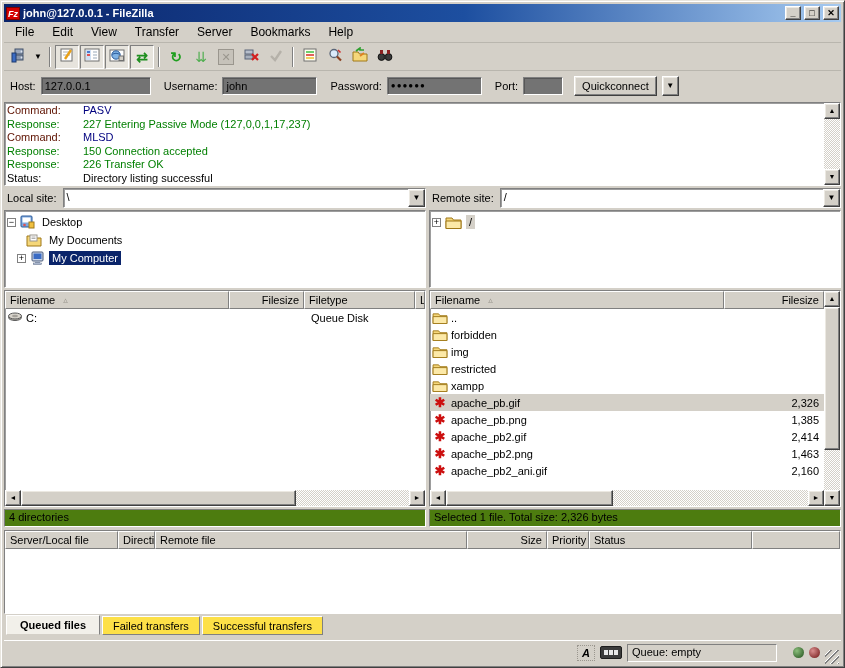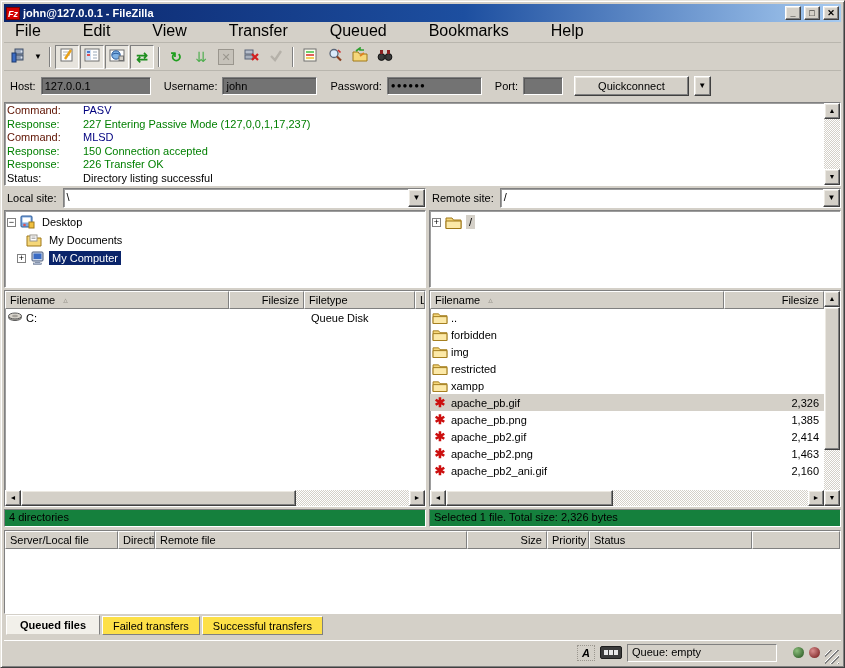--- a/index.html
+++ b/index.html
@@ -11,36 +11,36 @@
   .btn3d{background:#d4d0c8;border:1px solid;border-color:#fff #404040 #404040 #fff;
     box-shadow:inset -1px -1px 0 #808080,inset 1px 1px 0 #ece9e2;}
   
   .titlebar{height:18px;flex:none;display:flex;align-items:center;gap:3px;
     background:linear-gradient(90deg,#0a246a 0%,#1d4fa0 55%,#a6caf0 100%);padding:1px 2px;}
   .fzicon{width:14px;height:13px;background:#d40000;color:#fff;font-style:italic;font-weight:bold;
     font-size:9px;line-height:13px;text-align:center;flex:none;border:1px solid #7a0000;}
   .title-text{flex:1;color:#fff;font-weight:bold;font-size:11px;white-space:nowrap;overflow:hidden;}
   .winbtn{width:16px;height:14px;font-size:9px;line-height:11px;text-align:center;font-weight:bold;color:#000;padding:0;flex:none;}
   
-  .menubar{height:20px;flex:none;display:flex;align-items:flex-end;font-size:16px;padding-left:2px;gap:24px;}
+  .menubar{height:20px;flex:none;display:flex;align-items:center;font-size:12px;padding-left:2px;}
   .menu-item{padding:2px 9px;}
   
   .toolbar{height:28px;flex:none;display:flex;align-items:center;gap:1px;padding:1px 2px;
     border-top:1px solid #b9b6ae;}
   .tbtn{width:24px;height:24px;display:flex;align-items:center;justify-content:center;border:1px solid transparent;}
   .tbtn.pressed{border-color:#808080 #fff #fff #808080;background:#e7e4dd;}
   .tbtn.narrow{width:14px;}
   .tsep{width:2px;height:20px;border-left:1px solid #808080;border-right:1px solid #fff;margin:0 3px;}
   .gicon{font-size:14px;line-height:14px;}
   
   .quickbar{height:30px;flex:none;display:flex;align-items:center;gap:5px;padding:0 6px;
     border-top:1px solid #b9b6ae;font-size:11px;}
   .qinput{height:18px;background:#737373;border:1px solid #808080;border-right-color:#fff;border-bottom-color:#fff;
     box-shadow:inset 1px 1px 0 rgba(60,60,60,.5);font-size:11px;padding:0 3px;outline:none;}
-  .qc-btn{height:20px;font-size:11px;padding:0 23px;}
+  .qc-btn{height:20px;font-size:11px;padding:0 7px;}
   .qc-arrow{width:17px;height:20px;font-size:8px;text-align:center;padding:0;}
   
   .log{flex:none;height:84px;margin-top:2px;position:relative;background:#fff;
     border:1px solid #808080;border-right-color:#fff;border-bottom-color:#fff;
     box-shadow:inset 1px 1px 0 rgba(60,60,60,.5);overflow:hidden;font-size:11px;line-height:13.5px;padding:1px 18px 1px 2px;}
   .log-line{display:flex;white-space:nowrap;}
   .log-label{width:76px;flex:none;}
   .lc-cmd .log-label{color:#5e1200;} .lc-cmd .log-text{color:#00007f;}
   .lc-resp .log-label,.lc-resp .log-text{color:#007f00;}
   .lc-stat .log-label,.lc-stat .log-text{color:#000;}
@@ -86,21 +86,21 @@
     padding:1px 4px;display:flex;align-items:center;white-space:nowrap;overflow:hidden;}
   .colhdr.right{justify-content:flex-end;}
   .sort-glyph{color:#9a968e;font-size:9px;margin-left:8px;}
   .rows{flex:1;overflow:hidden;}
   .lrow{height:17px;display:flex;align-items:center;white-space:nowrap;}
   .lrow.selected{background:#d4d0c8;}
   .cell-name{display:flex;align-items:center;gap:3px;padding-left:2px;overflow:hidden;}
   .cell-size{text-align:right;padding-right:5px;flex:none;}
   .ficon{flex:none;display:flex;width:16px;justify-content:center;}
   .star-icon{color:#cc0f0f;font-size:13px;line-height:13px;font-weight:bold;}
-  .statusline{height:18px;flex:none;margin-top:2px;background:#15803d;border:1px solid #808080;
+  .statusline{height:18px;flex:none;margin-top:2px;background:#4d7c0f;border:1px solid #808080;
     border-right-color:#fff;border-bottom-color:#fff;font-size:11px;padding:1px 4px;white-space:nowrap;overflow:hidden;}
   
   .queue{flex:none;height:84px;margin-top:3px;border:1px solid #808080;border-right-color:#fff;border-bottom-color:#fff;
     box-shadow:inset 1px 1px 0 rgba(60,60,60,.5);display:flex;flex-direction:column;font-size:11px;background:#fff;}
   .queue-body{flex:1;background:#fff;}
   
   .tabs{height:22px;flex:none;display:flex;gap:2px;align-items:flex-start;padding-left:2px;margin-top:2px;font-size:11px;}
   .tab{padding:3px 10px 2px;background:#fde047;border:1px solid;border-color:#fff #808080 #808080 #fff;}
   .tab.active{background:#f2f0ea;font-weight:bold;padding:3px 13px;margin-top:-1px;border-color:#fff #808080 #d4d0c8 #fff;}
   
@@ -130,21 +130,21 @@
     <button class="btn3d winbtn">_</button>
     <button class="btn3d winbtn">□</button>
     <button class="btn3d winbtn">✕</button>
   </div>
 
   <div class="menubar">
     <span class="menu-item">File</span>
     <span class="menu-item">Edit</span>
     <span class="menu-item">View</span>
     <span class="menu-item">Transfer</span>
-    <span class="menu-item">Queued</span>
+    <span class="menu-item">Server</span>
     <span class="menu-item">Bookmarks</span>
     <span class="menu-item">Help</span>
   </div>
 
   <div class="toolbar">
     <div class="tbtn">
       <span>
         <svg width="16" height="16" viewBox="0 0 16 16">
             <rect x="5" y="2" width="8" height="5" fill="#9aa7bd" stroke="#40506a"></rect>
             <rect x="5" y="8" width="8" height="5" fill="#8a97ad" stroke="#40506a"></rect>

